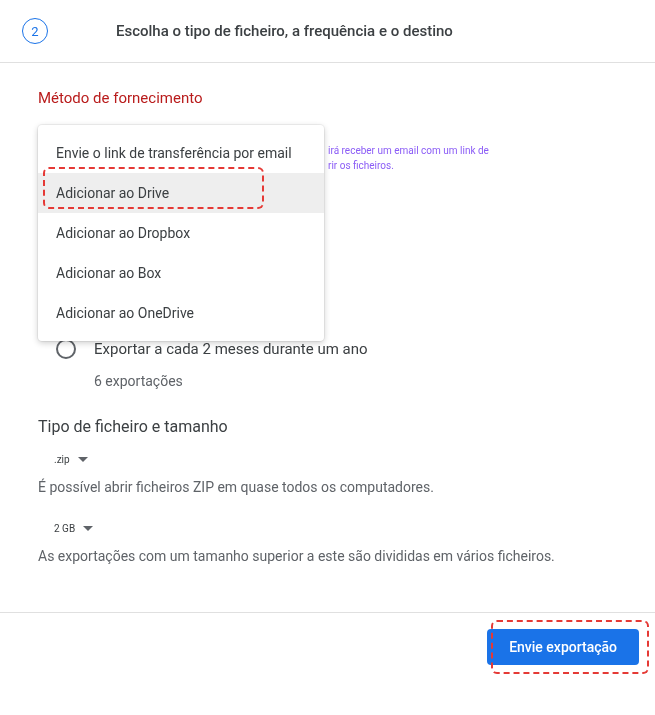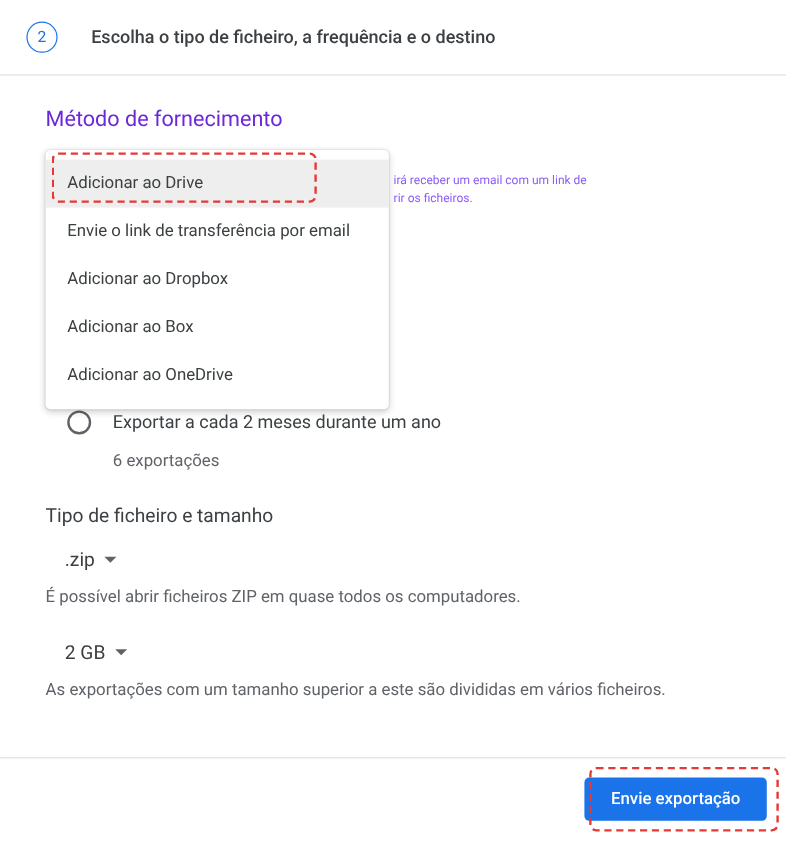--- a/index.html
+++ b/index.html
@@ -31,28 +31,29 @@
       display: flex;
       align-items: center;
       justify-content: center;
       font-size: 13px;
       margin-right: 28px;
     }
     .step-title {
       font-size: 15px;
       color: #3c4043;
       font-weight: 500;
+      margin-left: 40px;
     }
     .content {
       padding: 26px 38px 20px 38px;
       position: relative;
     }
     .section-title {
-      font-size: 18px;
-      color: #6d28d9;
+      font-size: 15px;
+      color: #b91c1c;
       font-weight: 400;
     }
     .dropdown-menu {
       position: absolute;
       background: #fff;
       box-shadow: 0 2px 6px rgba(0,0,0,0.2), 0 0 0 1px rgba(0,0,0,0.05);
       border-radius: 4px;
       width: 286px;
       padding: 8px 0;
       z-index: 10;
@@ -122,21 +123,21 @@
       margin-top: 28px;
       margin-bottom: 18px;
     }
     .select-row {
       display: flex;
       align-items: center;
       margin-left: 16px;
       margin-bottom: 14px;
     }
     .select-text {
-      font-size: 16px;
+      font-size: 10px;
       color: #3c4043;
       margin-right: 8px;
     }
     .chevron-down {
       width: 0;
       height: 0;
       border-left: 5px solid transparent;
       border-right: 5px solid transparent;
       border-top: 5px solid #5f6368;
     }
@@ -183,25 +184,25 @@
 <div class="content">
 
   <div class="section-title">Método de fornecimento</div>
 
   <div class="behind-text">
     <span>irá receber um email com um link de</span><br>
     <span>rir os ficheiros.</span>
   </div>
 
   <div class="dropdown-menu">
+    <div class="dropdown-item">Envie o link de transferência por email</div>
     <div class="dropdown-item highlighted">
       <span>Adicionar ao Drive</span>
       <div class="dashed-highlight item-highlight"></div>
     </div>
-    <div class="dropdown-item">Envie o link de transferência por email</div>
     <div class="dropdown-item">Adicionar ao Dropbox</div>
     <div class="dropdown-item">Adicionar ao Box</div>
     <div class="dropdown-item">Adicionar ao OneDrive</div>
   </div>
 
   <div class="frequency-section">
 
     <div class="radio-row">
       <div class="radio-circle"></div>
       <div class="radio-label">Exportar a cada 2 meses durante um ano</div>

